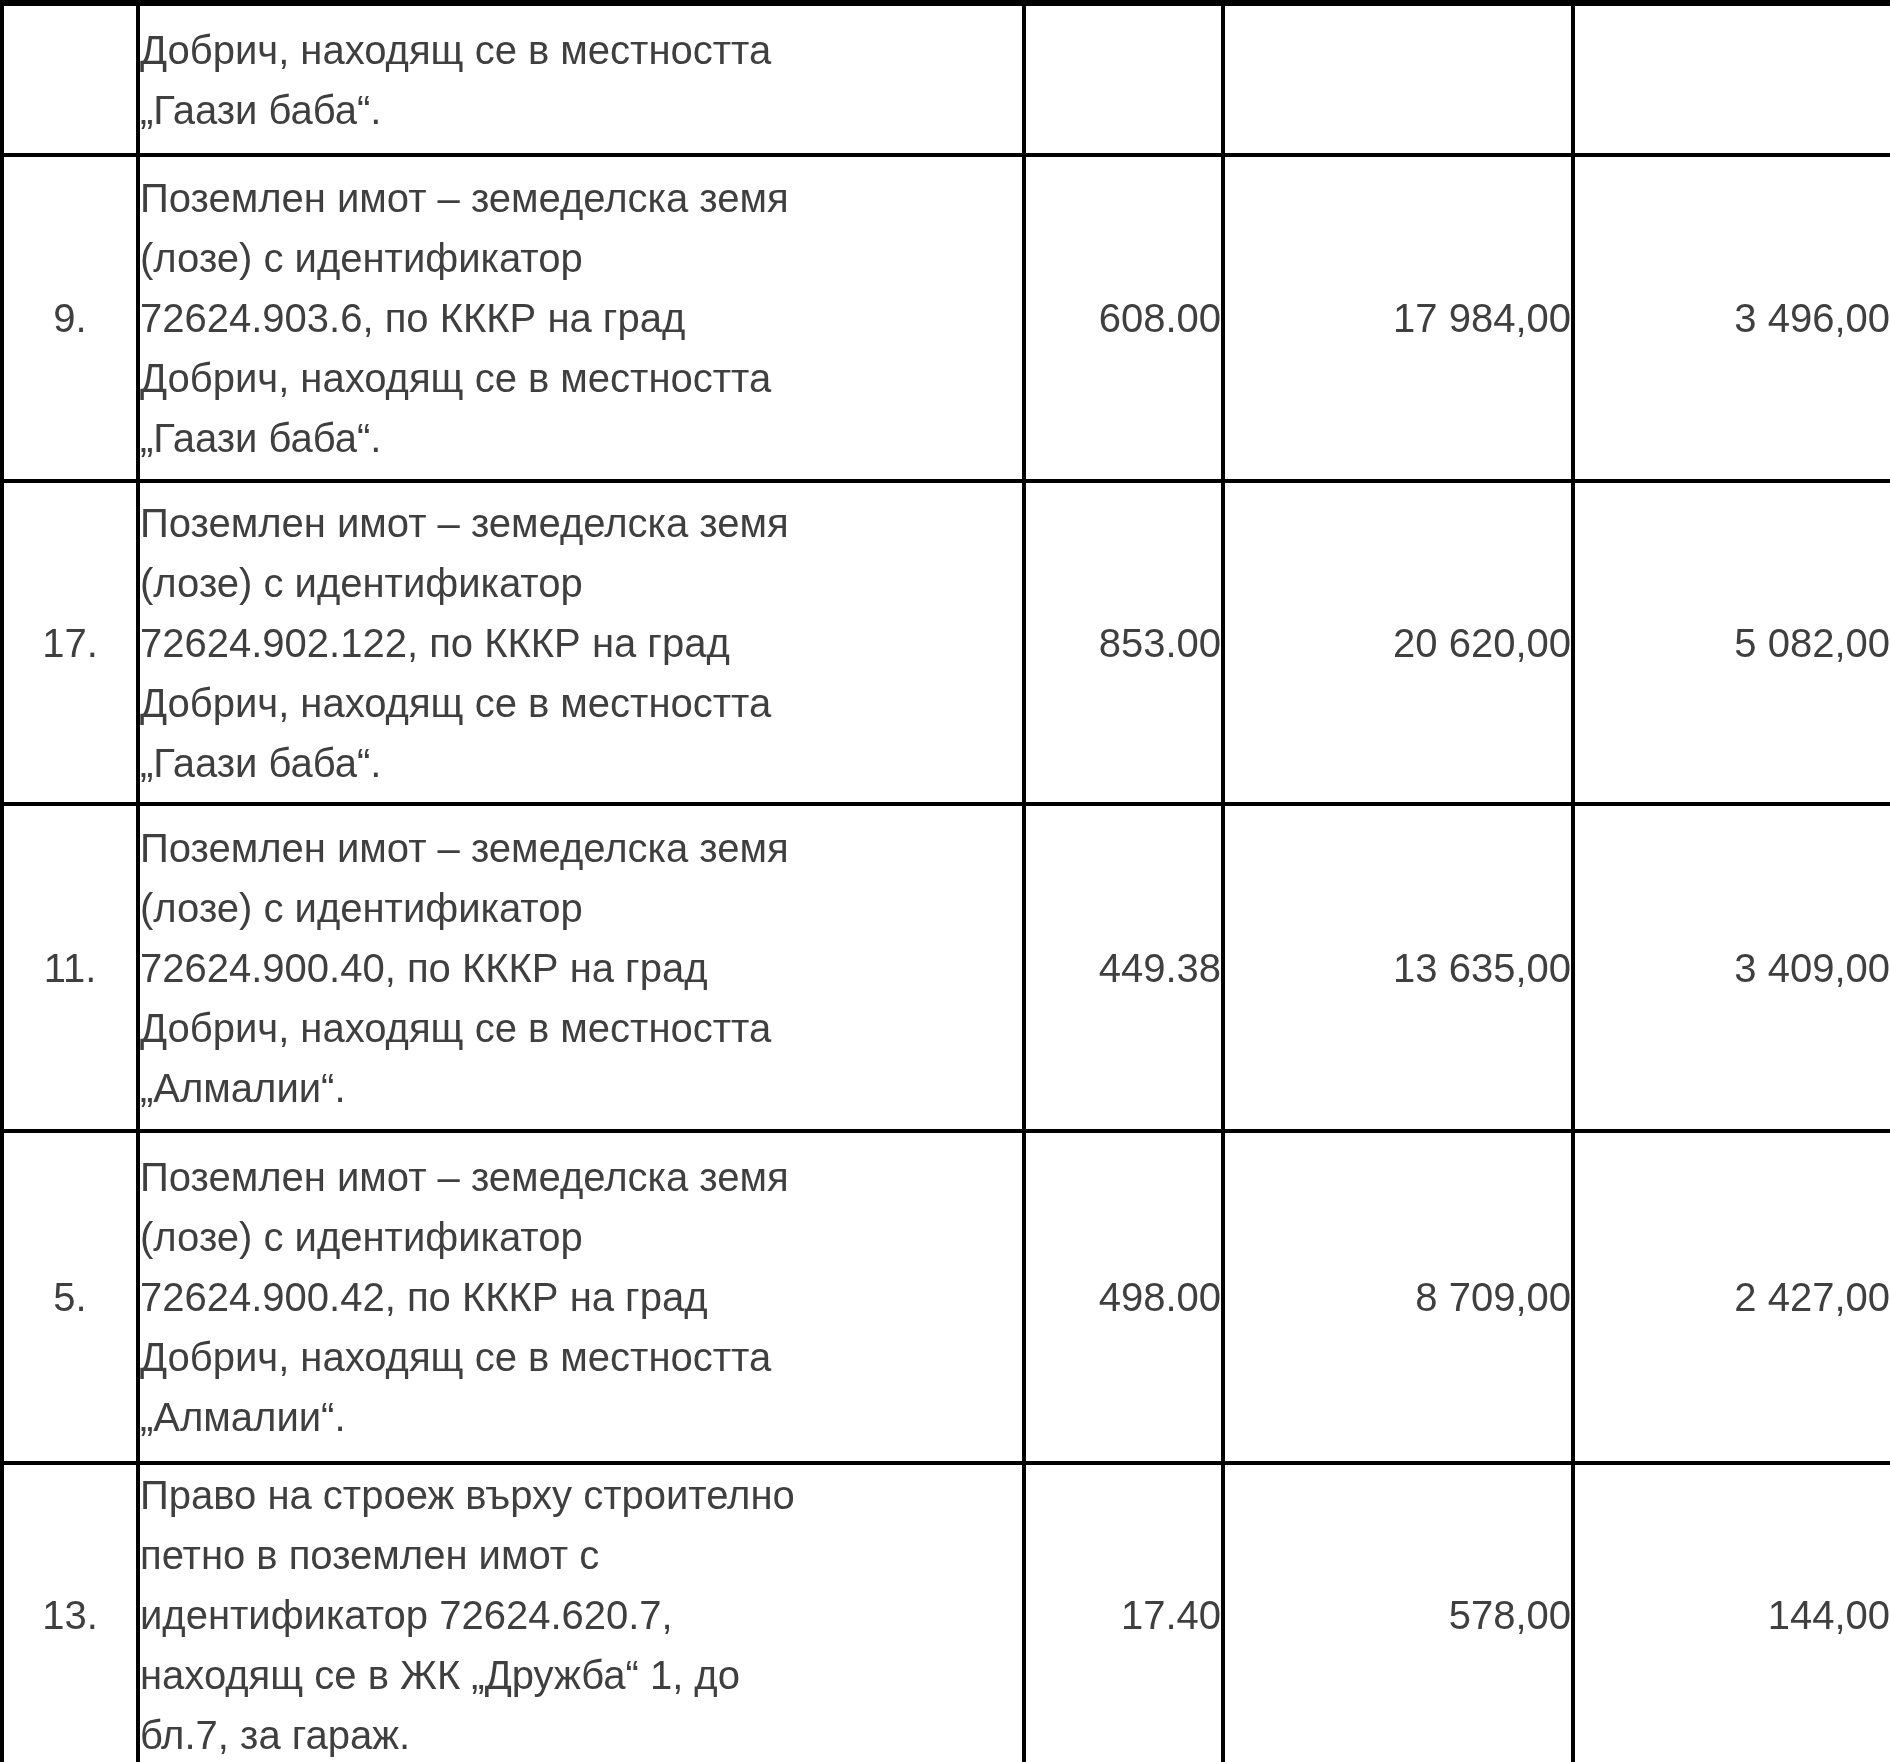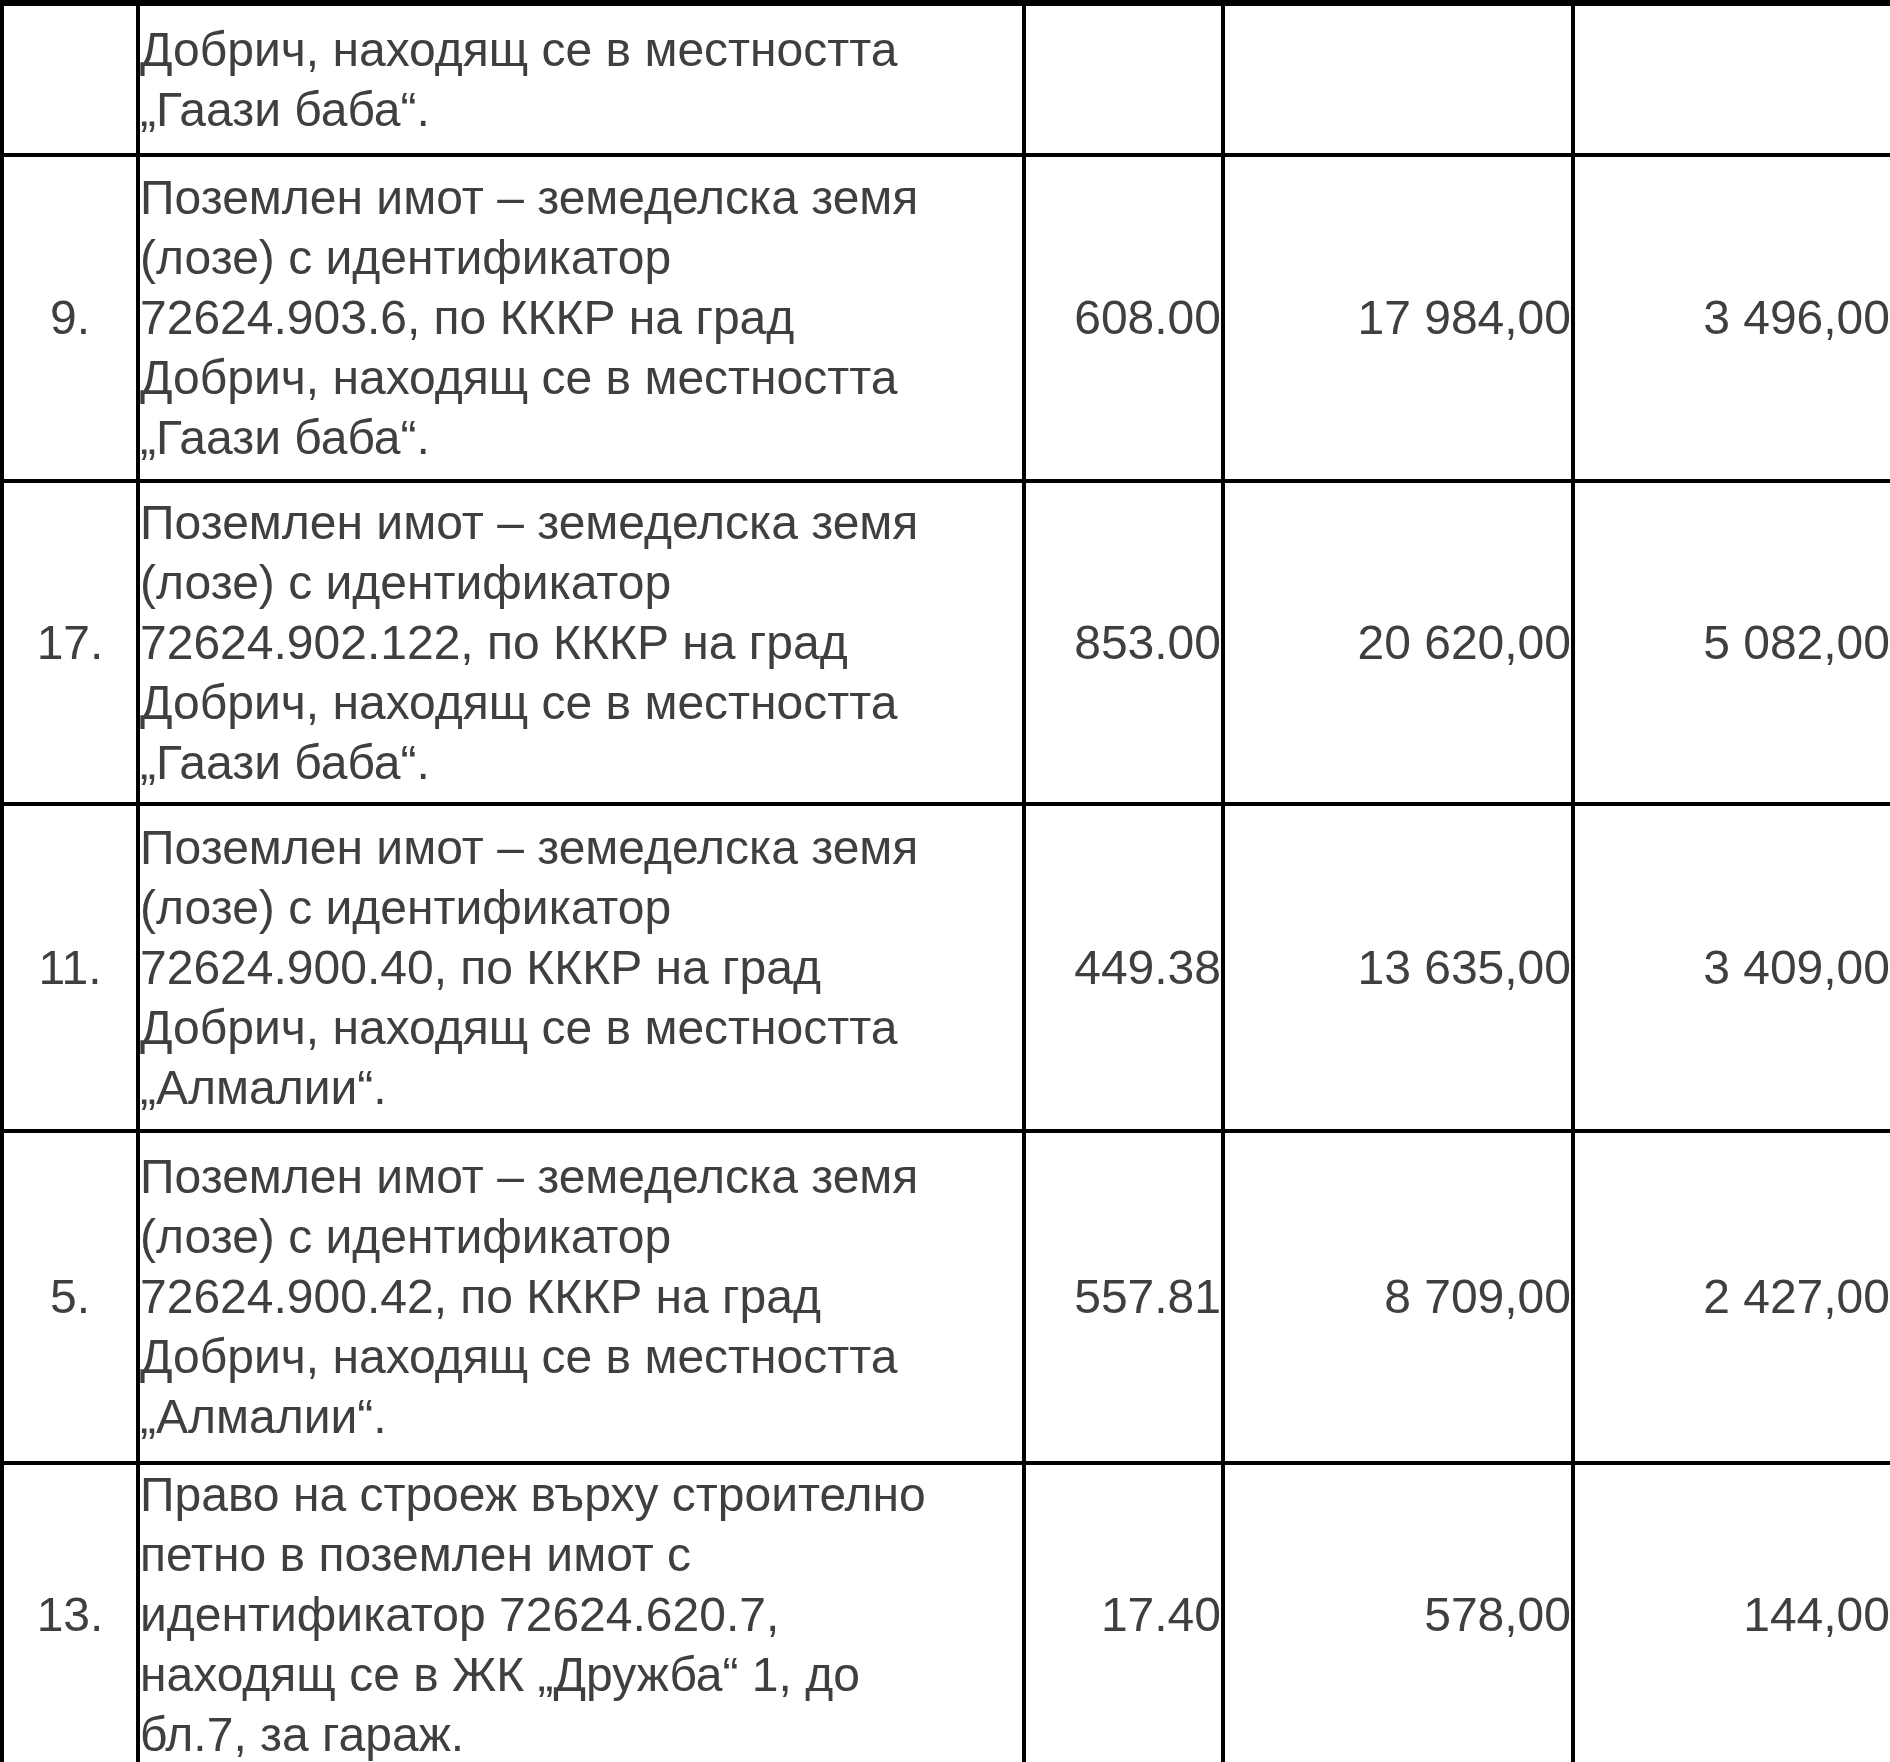--- a/index.html
+++ b/index.html
@@ -13,21 +13,21 @@
   }
   table.props {
     border-collapse: collapse;
     table-layout: fixed;
     width: 1890px;
     background: #FFFFFF;
   }
   table.props td {
     border: 4px solid #000000;
     color: #3F3F3F;
-    font-size: 48px;
+    font-size: 40px;
     line-height: 60px;
     vertical-align: middle;
     overflow: hidden;
     padding: 0;
   }
   table.props tr:first-child td { border-top-width: 6px; }
   table.props tr:last-child td  { border-bottom-width: 8px; }
   td.cell-num {
     text-align: center;
     white-space: pre-line;
@@ -96,21 +96,21 @@
       <td class="cell-val">13 635,00</td>
       <td class="cell-val">3 409,00</td>
     </tr>
     <tr style="height:332px">
       <td class="cell-num">5.</td>
       <td class="cell-desc">Поземлен имот – земеделска земя
 (лозе) с идентификатор
 72624.900.42, по КККР на град
 Добрич, находящ се в местността
 „Алмалии“.</td>
-      <td class="cell-val">557.81</td>
+      <td class="cell-val">498.00</td>
       <td class="cell-val">8 709,00</td>
       <td class="cell-val">2 427,00</td>
     </tr>
     <tr style="height:302px">
       <td class="cell-num">13.</td>
       <td class="cell-desc">Право на строеж върху строително
 петно в поземлен имот с
 идентификатор 72624.620.7,
 находящ се в ЖК „Дружба“ 1, до
 бл.7, за гараж.</td>

